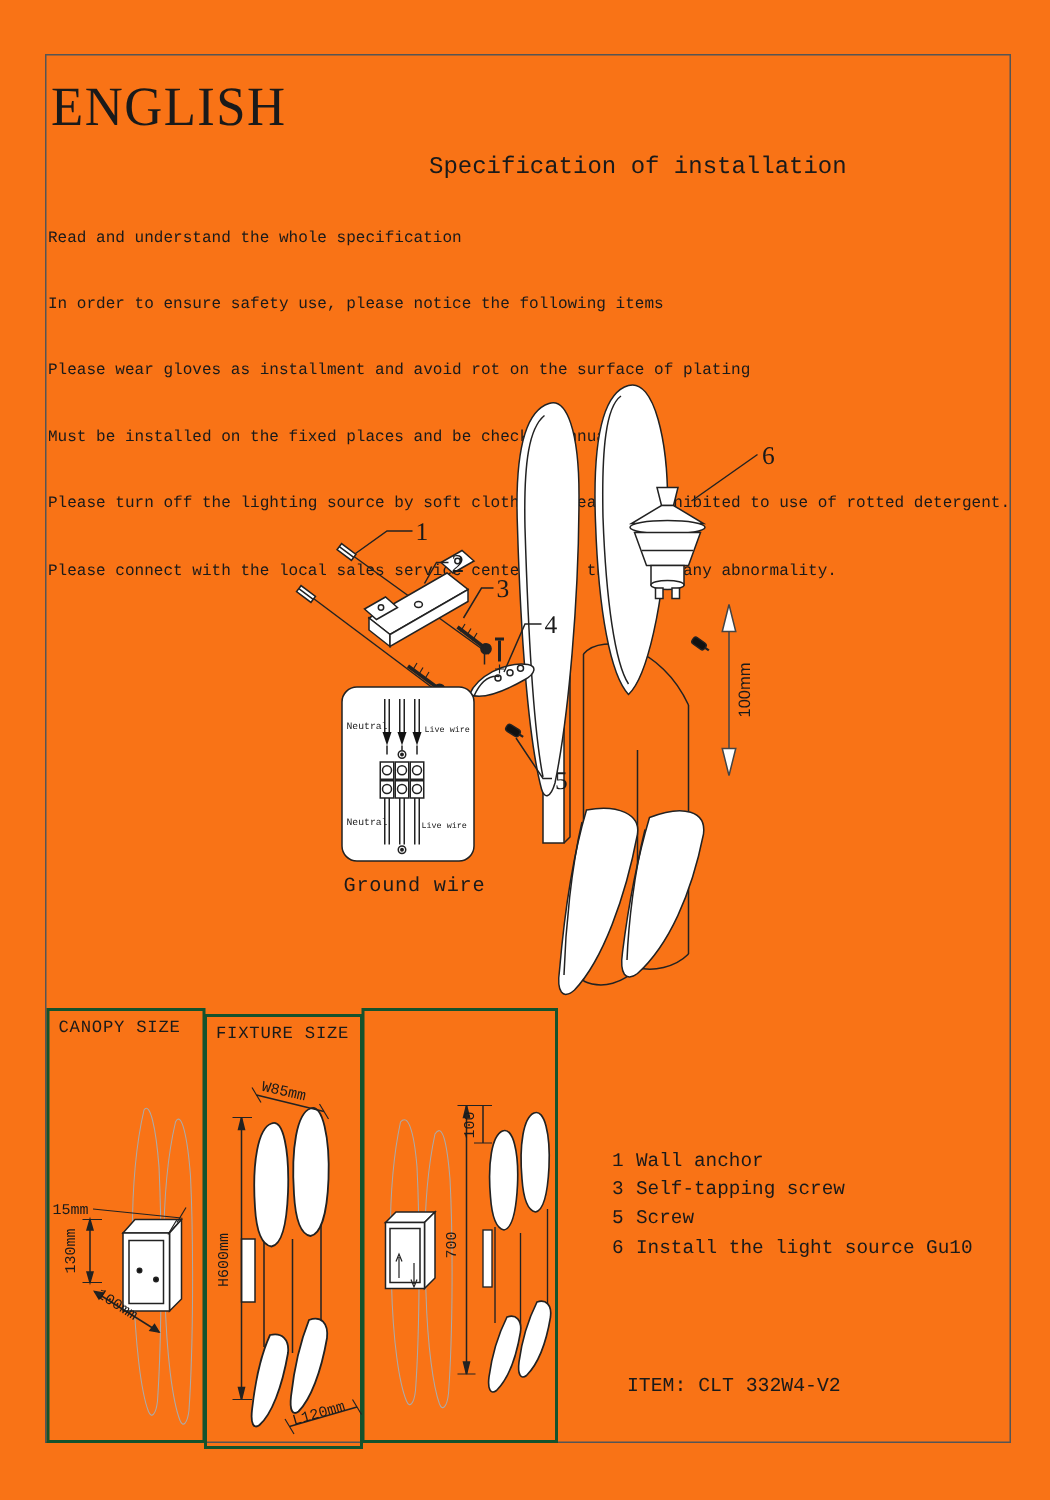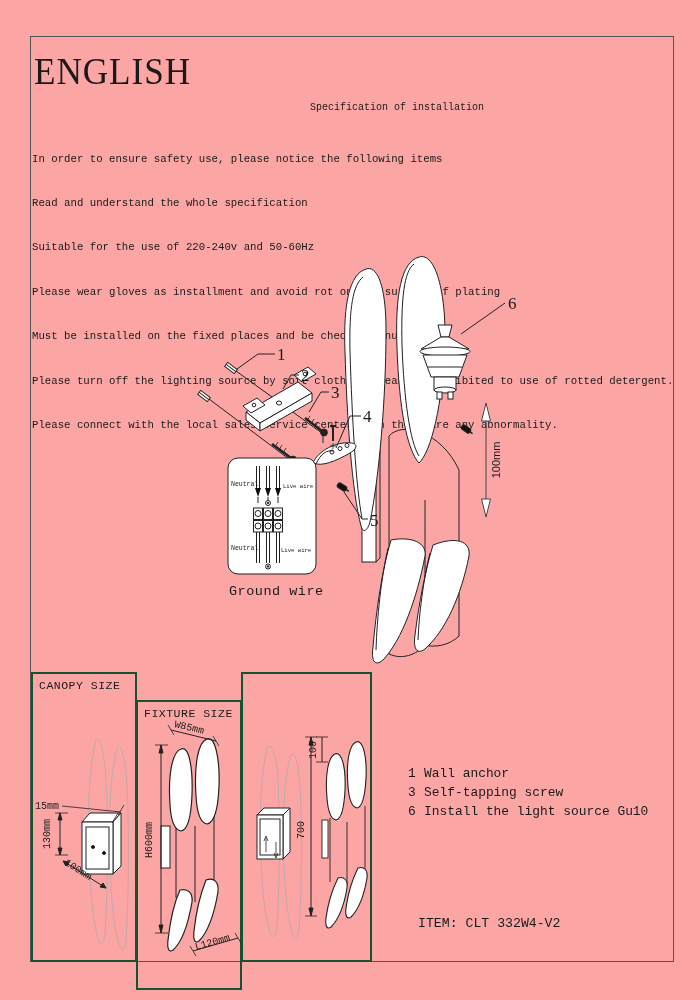--- a/index.html
+++ b/index.html
@@ -1,22 +1,22 @@
 <!DOCTYPE html>
 <html><head>
 <meta charset="utf-8">
 <style>
   html,body{margin:0;padding:0;background:#ffffff;}
-  .page{position:relative;width:700px;height:1000px;background:#fca5a5;overflow:hidden;
+  .page{position:relative;width:700px;height:1000px;background:#f97316;overflow:hidden;
         font-family:"Liberation Mono","DejaVu Sans Mono",monospace;color:#1a1a1a;}
   .border-frame{position:absolute;left:30px;top:36px;width:644px;height:926px;
         border:1px solid #555;box-sizing:border-box;}
   .title-english{position:absolute;left:34px;top:50px;font-family:"Liberation Serif","DejaVu Serif",serif;
         font-size:37px;font-weight:400;letter-spacing:1px;transform:scaleX(.95);transform-origin:left top;}
-  .spec-title{position:absolute;left:286px;top:102px;font-size:10px;margin-left:24px;}
+  .spec-title{position:absolute;left:286px;top:102px;font-size:16px;}
   .instructions{position:absolute;left:32px;top:122px;font-size:10.7px;line-height:14.8px;white-space:pre;}
   .wire-colors{position:absolute;left:52px;top:487px;font-size:12.8px;line-height:16.8px;white-space:pre;}
   .ground-caption{position:absolute;left:229px;top:584px;font-size:13.5px;letter-spacing:.5px;}
   .size-panel{position:absolute;border:2px solid #14532d;box-sizing:border-box;background:transparent;}
   .panel-title{position:absolute;left:6px;top:5px;font-size:11.5px;letter-spacing:.5px;white-space:nowrap;}
   .parts-list{position:absolute;left:408px;top:764px;font-size:12.9px;line-height:19.2px;}
   .part-row span.num{display:inline-block;width:16px;}
   .item-code{position:absolute;left:418px;top:916px;font-size:13.2px;text-align:right;}
   svg{position:absolute;left:0;top:0;}
   svg text{font-family:"Liberation Mono","DejaVu Sans Mono",monospace;fill:#1a1a1a;}
@@ -29,43 +29,43 @@
 </head>
 <body>
 
 <div class="page">
   <div class="border-frame"></div>
 
   <div class="title-english">ENGLISH</div>
   <div class="spec-title">Specification of installation</div>
 
   <div class="instructions">
+    <div>Read and understand the whole specification</div>
     <div>In order to ensure safety use, please notice the following items</div>
-    <div>Read and understand the whole specification</div>
-    <div>Suitable for the use of 220-240v and 50-60Hz</div>
     <div>Please wear gloves as installment and avoid rot on the surface of plating</div>
     <div>Must be installed on the fixed places and be checked annually</div>
     <div>Please turn off the lighting source by soft cloth as cleaning prohibited to use of rotted detergent.</div>
     <div>Please connect with the local sales service center when there are any abnormality.</div>
   </div>
 
 
   <div class="ground-caption">Ground wire</div>
 
   <div class="size-panel" style="left:31px;top:672px;width:106px;height:290px;">
     <div class="panel-title">CANOPY SIZE</div>
   </div>
-  <div class="size-panel" style="left:136px;top:700px;width:106px;height:290px;">
+  <div class="size-panel" style="left:136px;top:676px;width:106px;height:290px;">
     <div class="panel-title">FIXTURE SIZE</div>
   </div>
   <div class="size-panel" style="left:241px;top:672px;width:131px;height:290px;"></div>
 
   <div class="parts-list">
     <div class="part-row"><span class="num">1</span><span>Wall anchor</span></div>
     <div class="part-row"><span class="num">3</span><span>Self-tapping screw</span></div>
+    <div class="part-row"><span class="num">5</span><span>Screw</span></div>
     <div class="part-row"><span class="num">6</span><span>Install the light source Gu10</span></div>
   </div>
   <div class="item-code">ITEM: CLT 332W4-V2</div>
 
   <svg width="700" height="1000" viewBox="0 0 700 1000">
     <g fill="none" stroke="#222" stroke-width="1">
 
       <g>
 
         <path d="M209,399 L297,465"></path>

